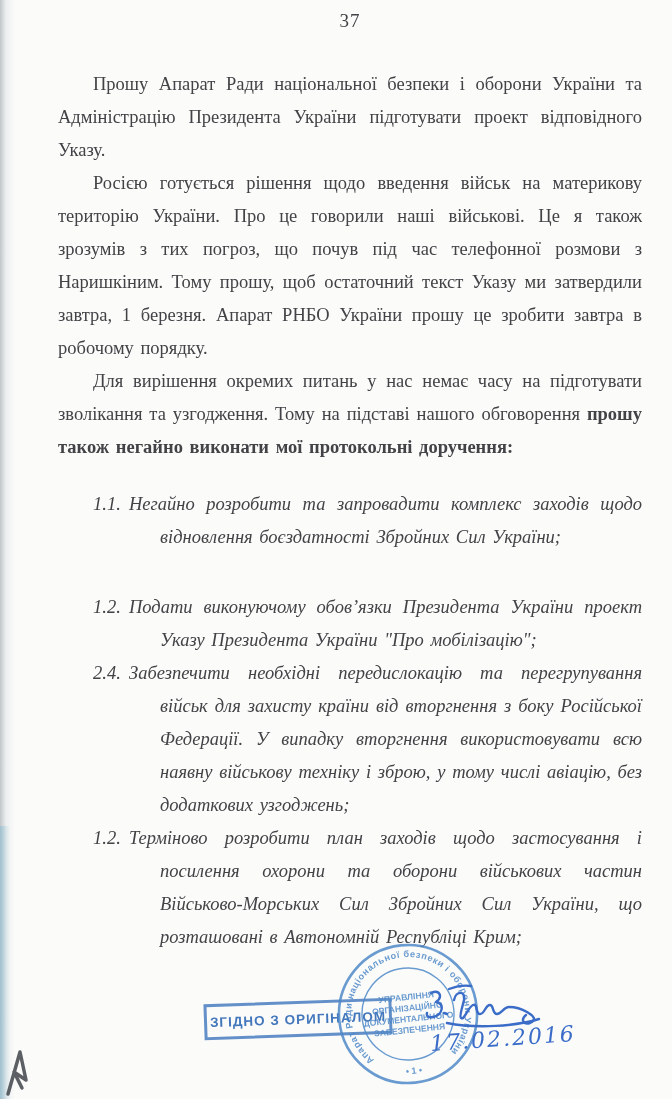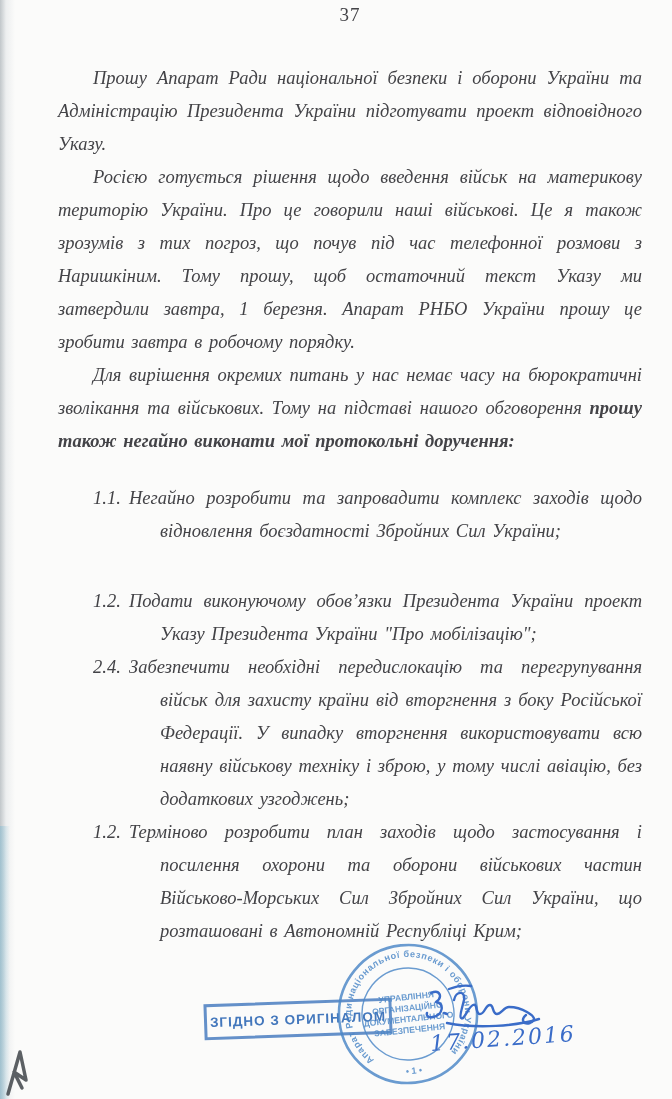--- a/index.html
+++ b/index.html
@@ -15,27 +15,27 @@
     background:linear-gradient(to right, rgba(145,155,162,0.55), rgba(198,205,210,0.28) 40%, rgba(255,255,255,0) 100%);
     pointer-events:none;
   }
   .edge-left-blue {
     position:absolute; left:0; top:826px; width:10px; height:273px;
     background:linear-gradient(to right, rgba(128,188,212,0.5), rgba(255,255,255,0));
     pointer-events:none;
   }
   .corner-smudge { position:absolute; left:2px; top:1042px; }
   
-  .content { position:absolute; left:58px; top:4px; width:584px; }
+  .content { position:absolute; left:58px; top:10px; width:584px; }
   .page-number { text-align:center; font-size:19px; letter-spacing:1px; margin:0 0 36px 0; }
   .para {
     font-size:18.5px; line-height:33px; text-align:justify;
     margin:0; word-spacing:2px;
   }
-  .ind { text-indent:35px;font-style:italic; }
+  .ind { text-indent:35px; }
   .directives { margin-top:24px; }
   .item-main { padding-left:47px; text-indent:-47px; }
   .item-main .marker { display:inline-block; width:47px; text-indent:0; }
   .sub-item { padding-left:102px; text-indent:-67px;font-style:italic; }
   .sub-item .marker { display:inline-block; width:36px; text-indent:0; }
   .blurred { filter:blur(0.3px);margin-top:37px; }
   b { font-weight:bold; }
   
   .stamp-rect {
     position:absolute; left:204px; top:1001px; width:182px; height:30px;
@@ -66,21 +66,21 @@
 
   <svg class="corner-smudge" width="40" height="56" viewBox="0 0 40 56">
     <polyline points="6,52 18,10 24,38 12,30 20,46" fill="none" stroke="#343a3e" stroke-width="3.5" stroke-linejoin="round" stroke-linecap="round" opacity="0.8"></polyline>
   </svg>
 
   <div class="content">
     <div class="page-number">37</div>
 
     <p class="para ind">Прошу Апарат Ради національної безпеки і оборони України та Адміністрацію Президента України підготувати проект відповідного Указу.</p>
     <p class="para ind">Росією готується рішення щодо введення військ на материкову територію України. Про це говорили наші військові. Це я також зрозумів з тих погроз, що почув під час телефонної розмови з Наришкіним. Тому прошу, щоб остаточний текст Указу ми затвердили завтра, 1 березня. Апарат РНБО України прошу це зробити завтра в робочому порядку.</p>
-    <p class="para ind"><span>Для вирішення окремих питань у нас немає часу на бюрократичні зволікання та військових. Тому на підставі нашого обговорення </span><b>прошу також негайно виконати мої протокольні доручення:</b></p>
+    <p class="para ind"><span>Для вирішення окремих питань у нас немає часу на підготувати зволікання та узгодження. Тому на підставі нашого обговорення </span><b>прошу також негайно виконати мої протокольні доручення:</b></p>
 
     <div class="directives">
 
       <p class="para sub-item"><span class="marker">1.1.</span><span>Негайно розробити та запровадити комплекс заходів щодо відновлення боєздатності Збройних Сил України;</span></p>
 
       <p class="para sub-item blurred"><span class="marker">1.2.</span><span>Подати виконуючому обовʼязки Президента України проект Указу Президента України "Про мобілізацію";</span></p>
 
       <p class="para sub-item"><span class="marker">2.4.</span><span>Забезпечити необхідні передислокацію та перегрупування військ для захисту країни від вторгнення з боку Російської Федерації. У випадку вторгнення використовувати всю наявну військову техніку і зброю, у тому числі авіацію, без додаткових узгоджень;</span></p>
 
       <p class="para sub-item"><span class="marker">1.2.</span><span>Терміново розробити план заходів щодо застосування і посилення охорони та оборони військових частин Військово-Морських Сил Збройних Сил України, що розташовані в Автономній Республіці Крим;</span></p>

